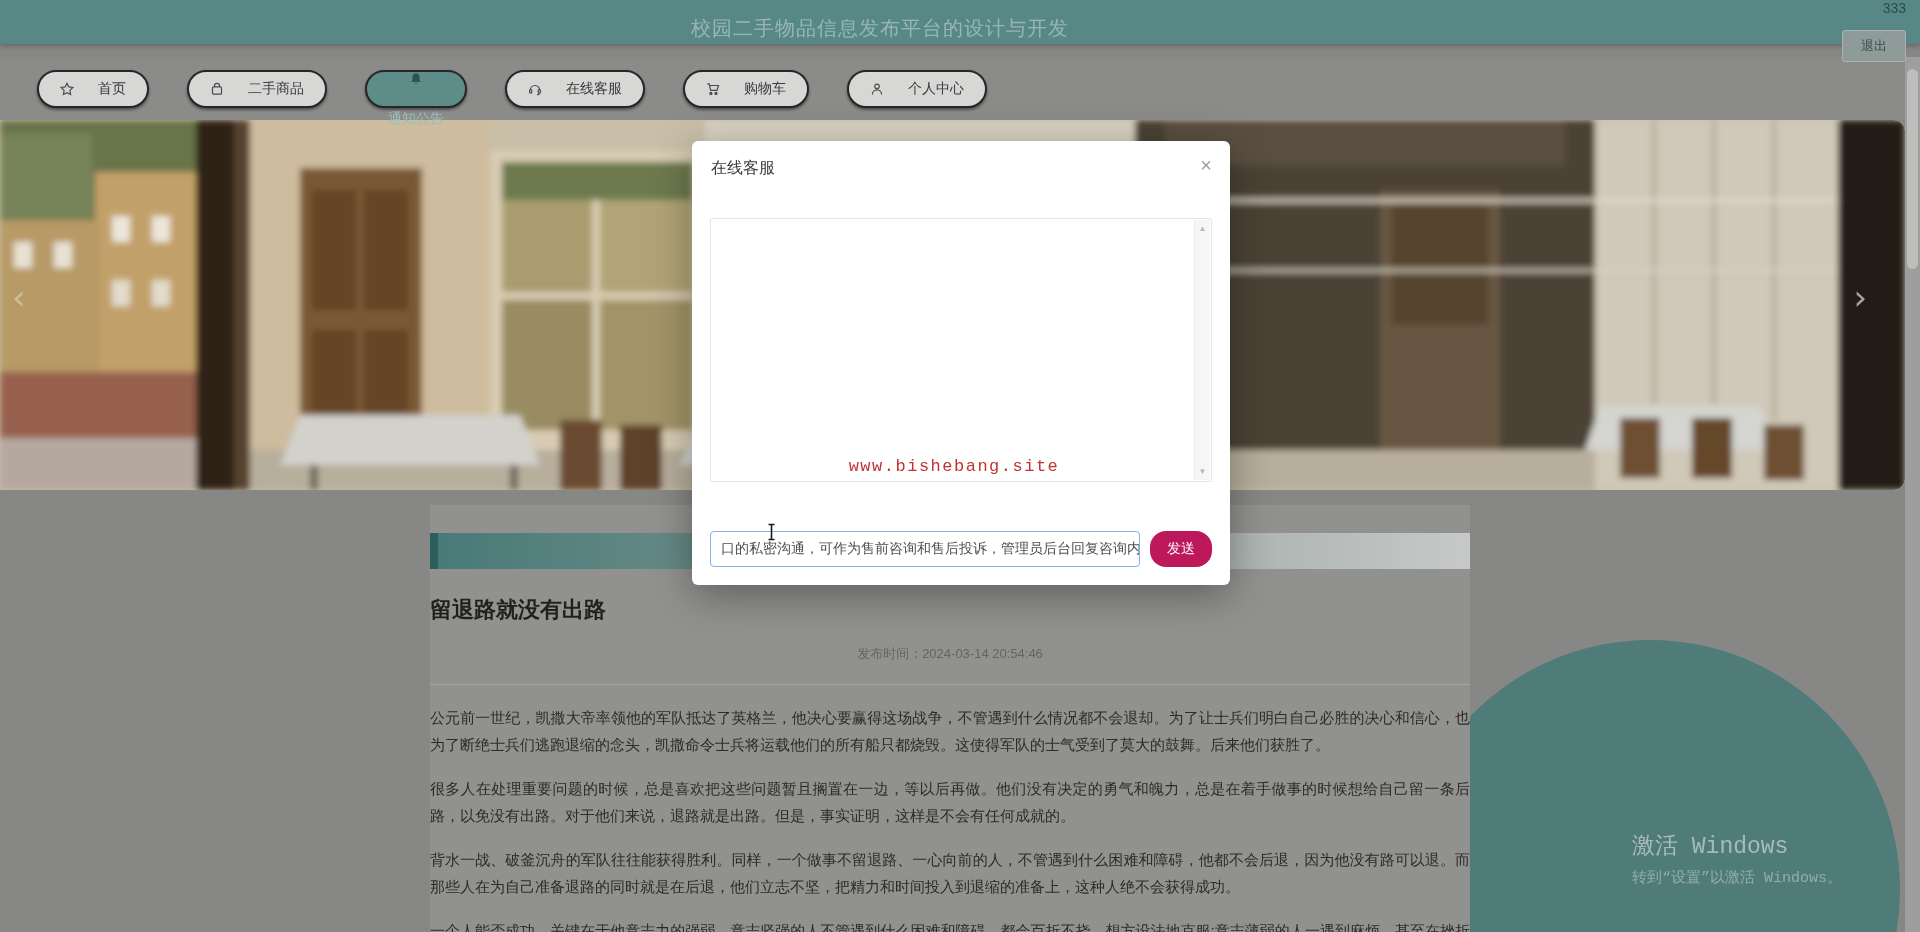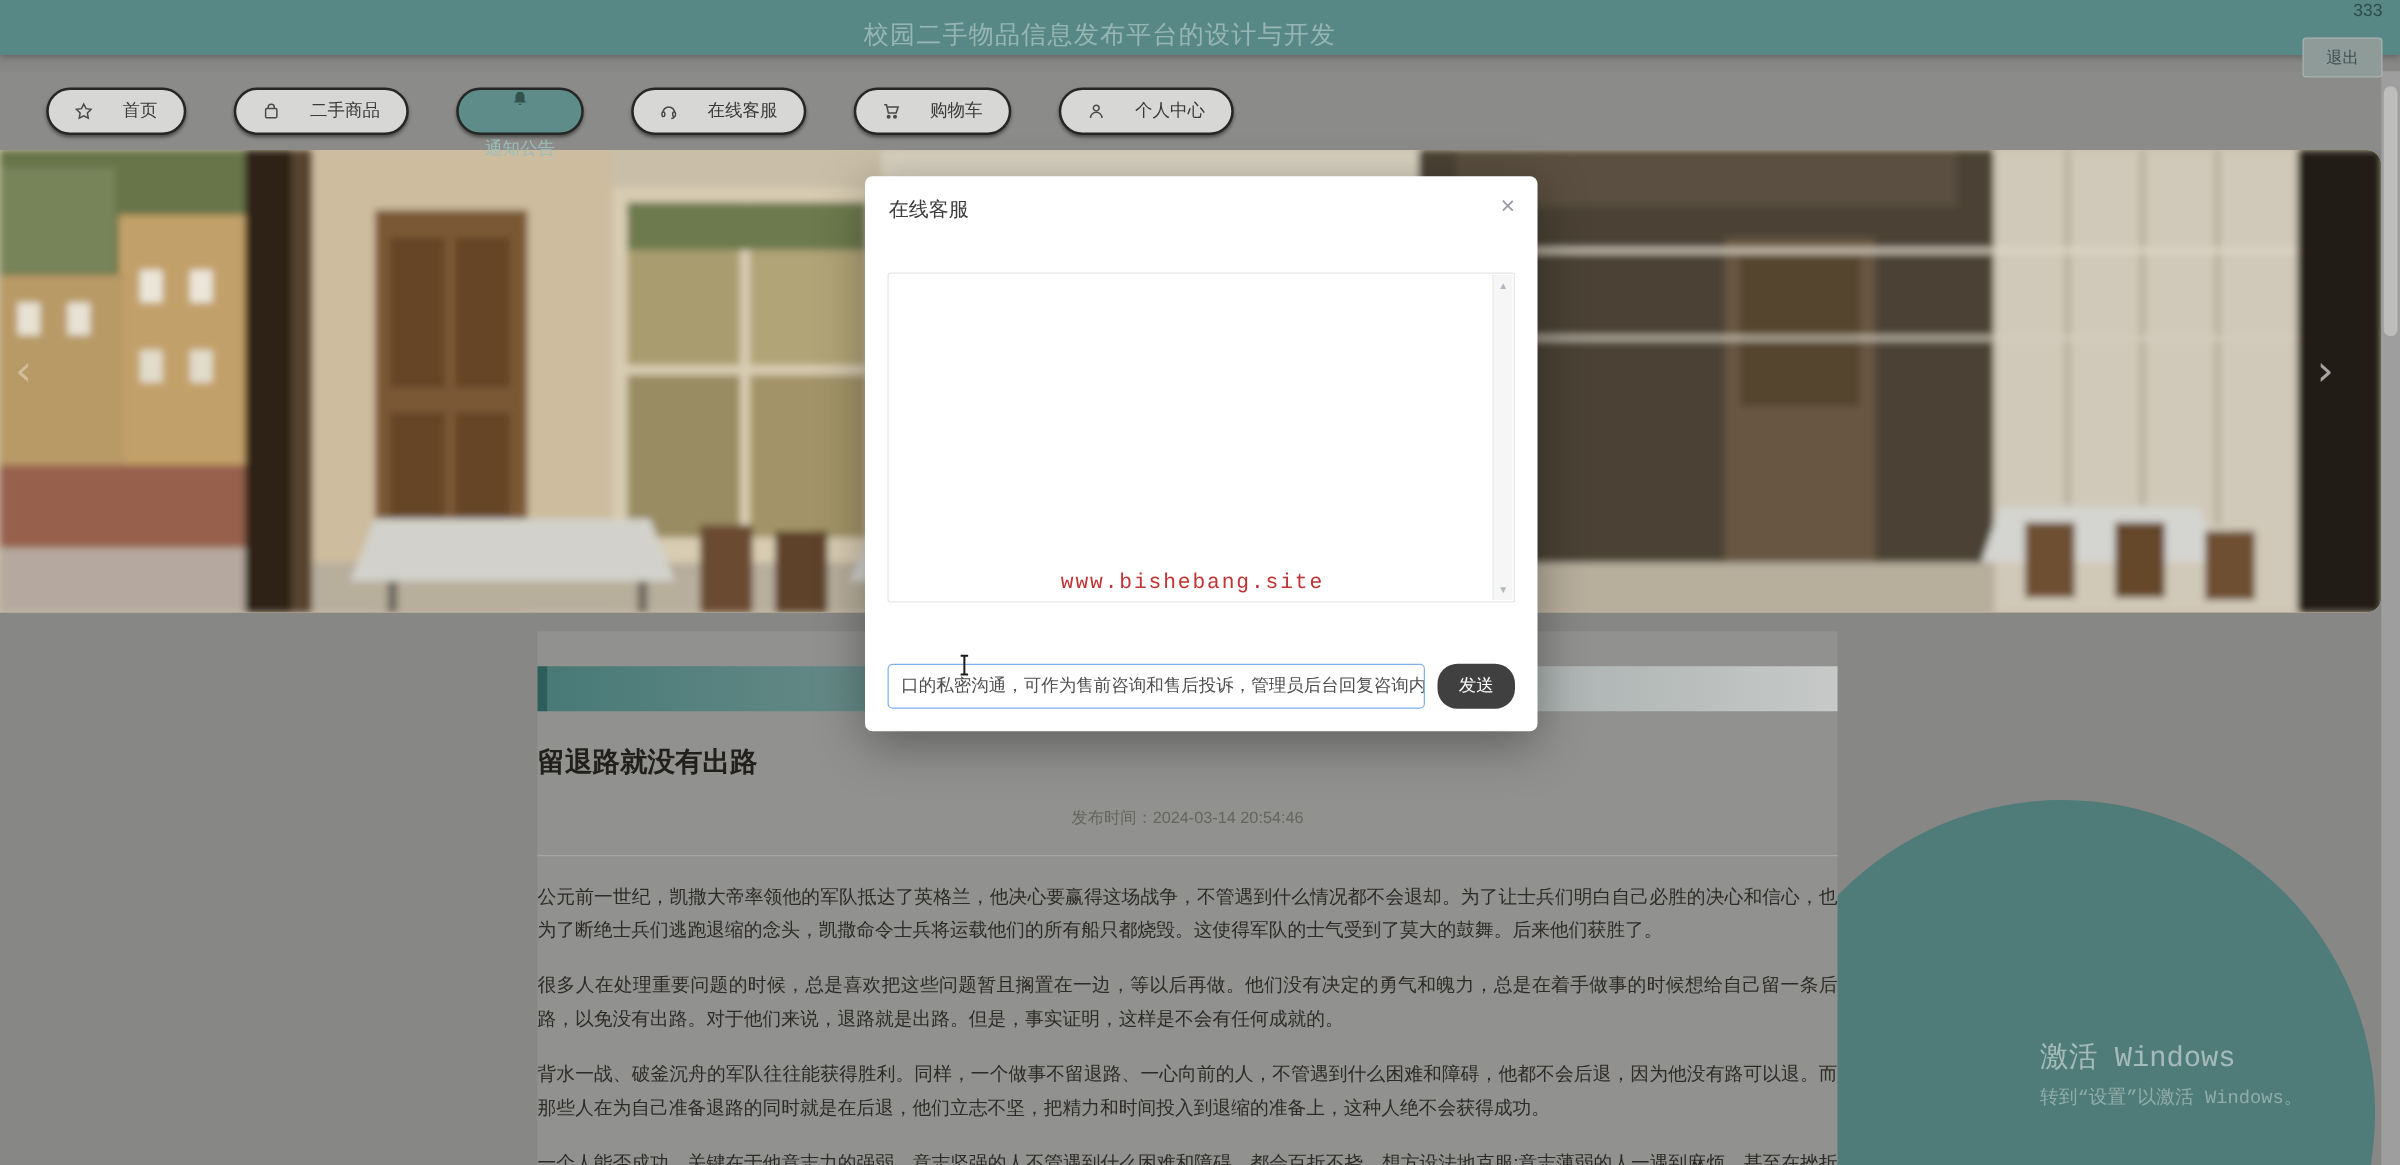--- a/index.html
+++ b/index.html
@@ -66,21 +66,21 @@
   .chat-scroll .up,.chat-scroll .dn{position:absolute;left:0;width:100%;text-align:center;
     font-size:8px;color:#b3b7bd;cursor:pointer;}
   .chat-scroll .up{top:4px;}
   .chat-scroll .dn{bottom:4px;}
   .chat-watermark{position:absolute;left:0;right:14px;bottom:5px;text-align:center;
     font-family:Liberation Mono, monospace;font-size:17px;letter-spacing:1.5px;color:#c03434;}
   .m-footer{position:absolute;left:18px;right:18px;top:390px;height:36px;display:flex;gap:10px;}
   .chat-input{flex:1;height:36px;border:1px solid #82b0ef;border-radius:4px;box-sizing:border-box;
     background:#fff;padding:0 10px;display:flex;align-items:center;overflow:hidden;white-space:nowrap;
     font-size:14px;color:#4e4e4e;cursor:text;}
-  .send-btn{width:62px;height:36px;background:#404040;border:none;border-radius:16px;color:#fff;
+  .send-btn{width:62px;height:36px;background:#be185d;border:none;border-radius:16px;color:#fff;
     font-size:14px;cursor:pointer;font-family:inherit;}
   .ibeam{position:absolute;left:56px;top:-8px;pointer-events:none;}
 </style>
 </head>
 <body>
 
 <div class="screen">
 
   <div class="teal-circle"></div>
   <div class="os-watermark">

